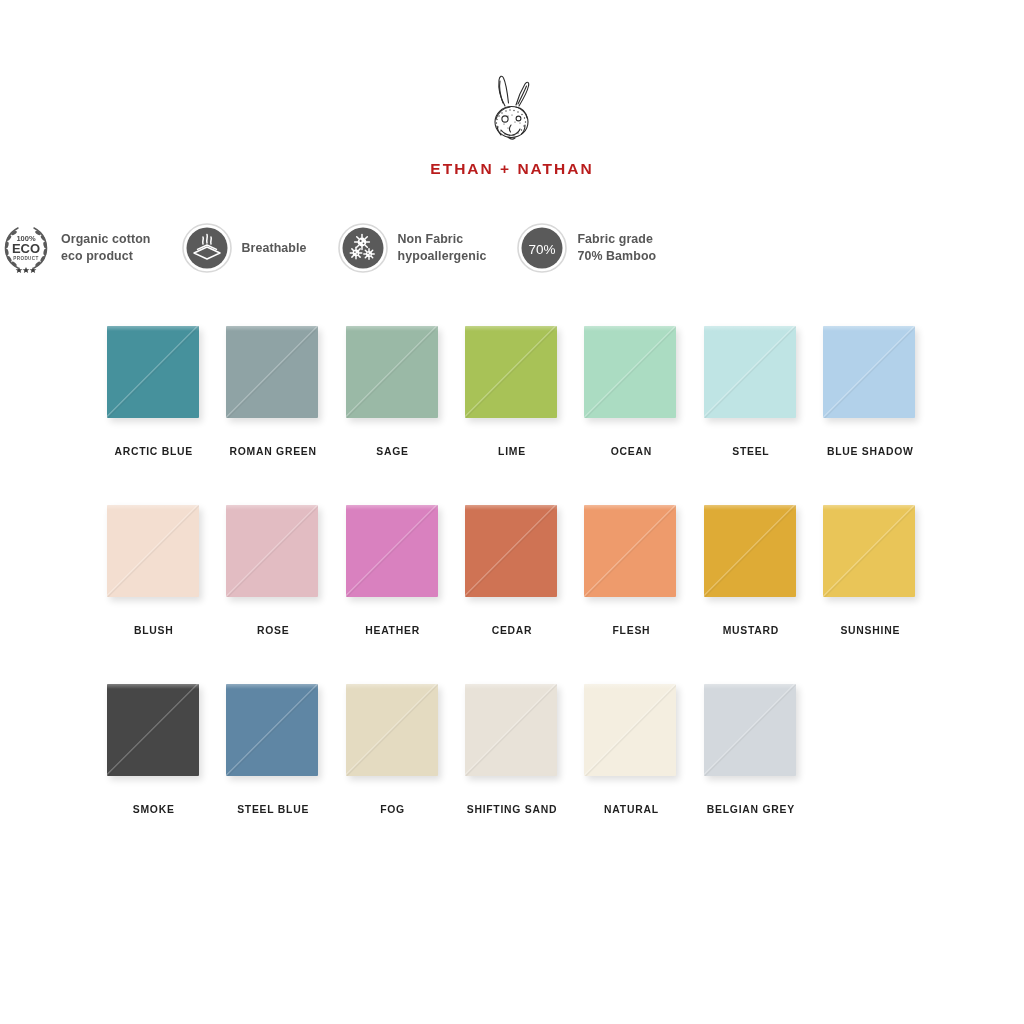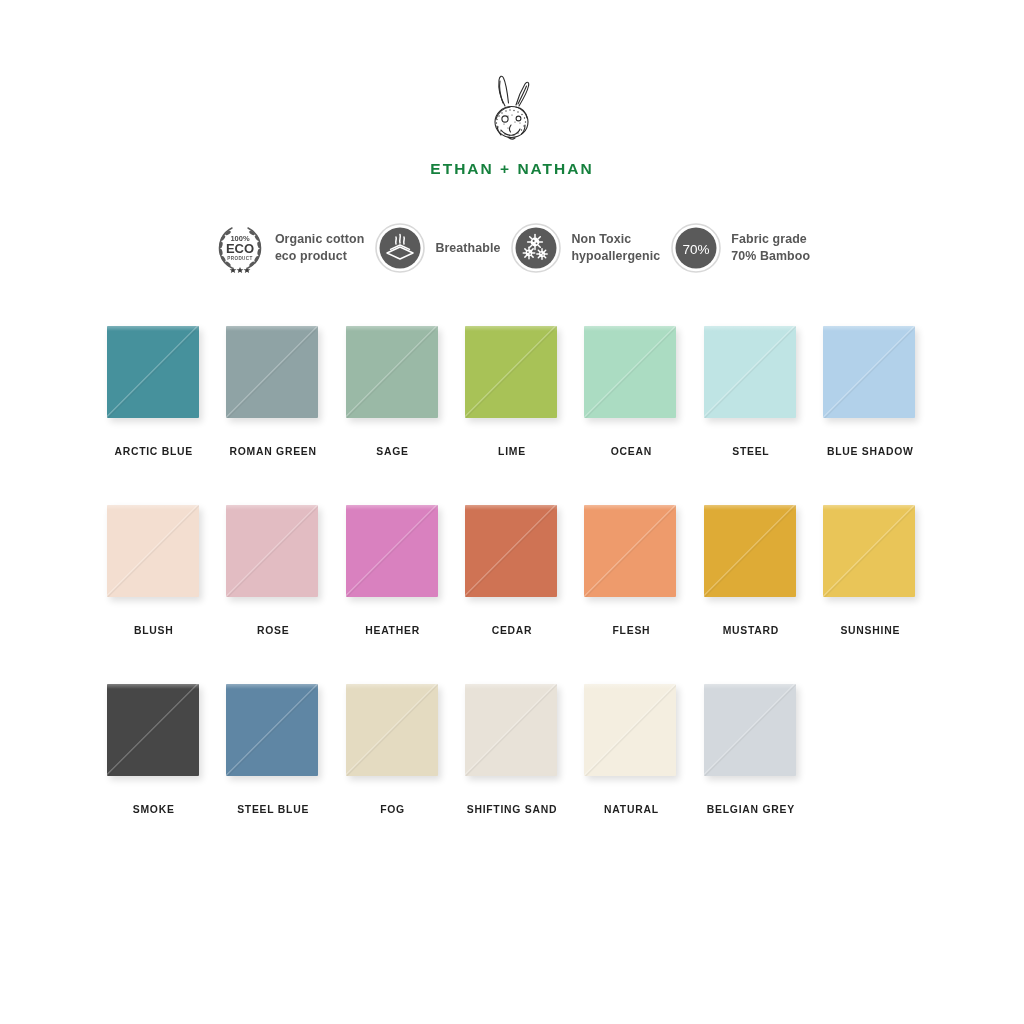--- a/index.html
+++ b/index.html
@@ -26,31 +26,30 @@
   .brand-mark {
     width: 74px;
     height: 78px;
     display: block;
   }
   .brand-name {
     margin-top: 10px;
     font-size: 15.5px;
     font-weight: bold;
     letter-spacing: 2.0px;
-    color: #15803d;
+    color: #b91c1c;
     white-space: nowrap;
   }
 
   
   .features {
     margin-top: 44px;
     display: flex;
-    justify-content: center;
     align-items: center;
-    gap: 10px;
+    gap: 30px;
   }
   .feature {
     display: flex;
     align-items: center;
     gap: 9px;
   }
   .feature-icon {
     width: 52px;
     height: 52px;
     flex: 0 0 52px;
@@ -281,21 +280,21 @@
             <line x1="-5.3" y1="-5.3" x2="-3.2" y2="-3.2"></line>
               <line x1="3.2" y1="3.2" x2="5.3" y2="5.3"></line>
             <line x1="5.3" y1="-5.3" x2="3.2" y2="-3.2"></line>
               <line x1="-3.2" y1="3.2" x2="-5.3" y2="5.3"></line>
           </g>
           <circle cx="-1.4" cy="-1.1" r="1.05" fill="#5a5a5a"></circle>
           <circle cx="1.5" cy="1.3" r="0.85" fill="#5a5a5a"></circle>
         </g>
       </g>
     </svg>
-    <div class="feature-text">Non Toxic
+    <div class="feature-text">Non Fabric
 hypoallergenic</div>
   </div>
 
   <div class="feature">
     <svg class="feature-icon" viewBox="0 0 52 52">
       <circle cx="26" cy="26" r="24" fill="none" stroke="#d8d8d8" stroke-width="1.6"></circle>
       <circle cx="26" cy="26" r="20.5" fill="#5a5a5a"></circle>
       <text x="26" y="31.5" text-anchor="middle" font-family="Liberation Sans, sans-serif" font-size="13.5" fill="#ffffff">70%</text>
     </svg>
     <div class="feature-text">Fabric grade

